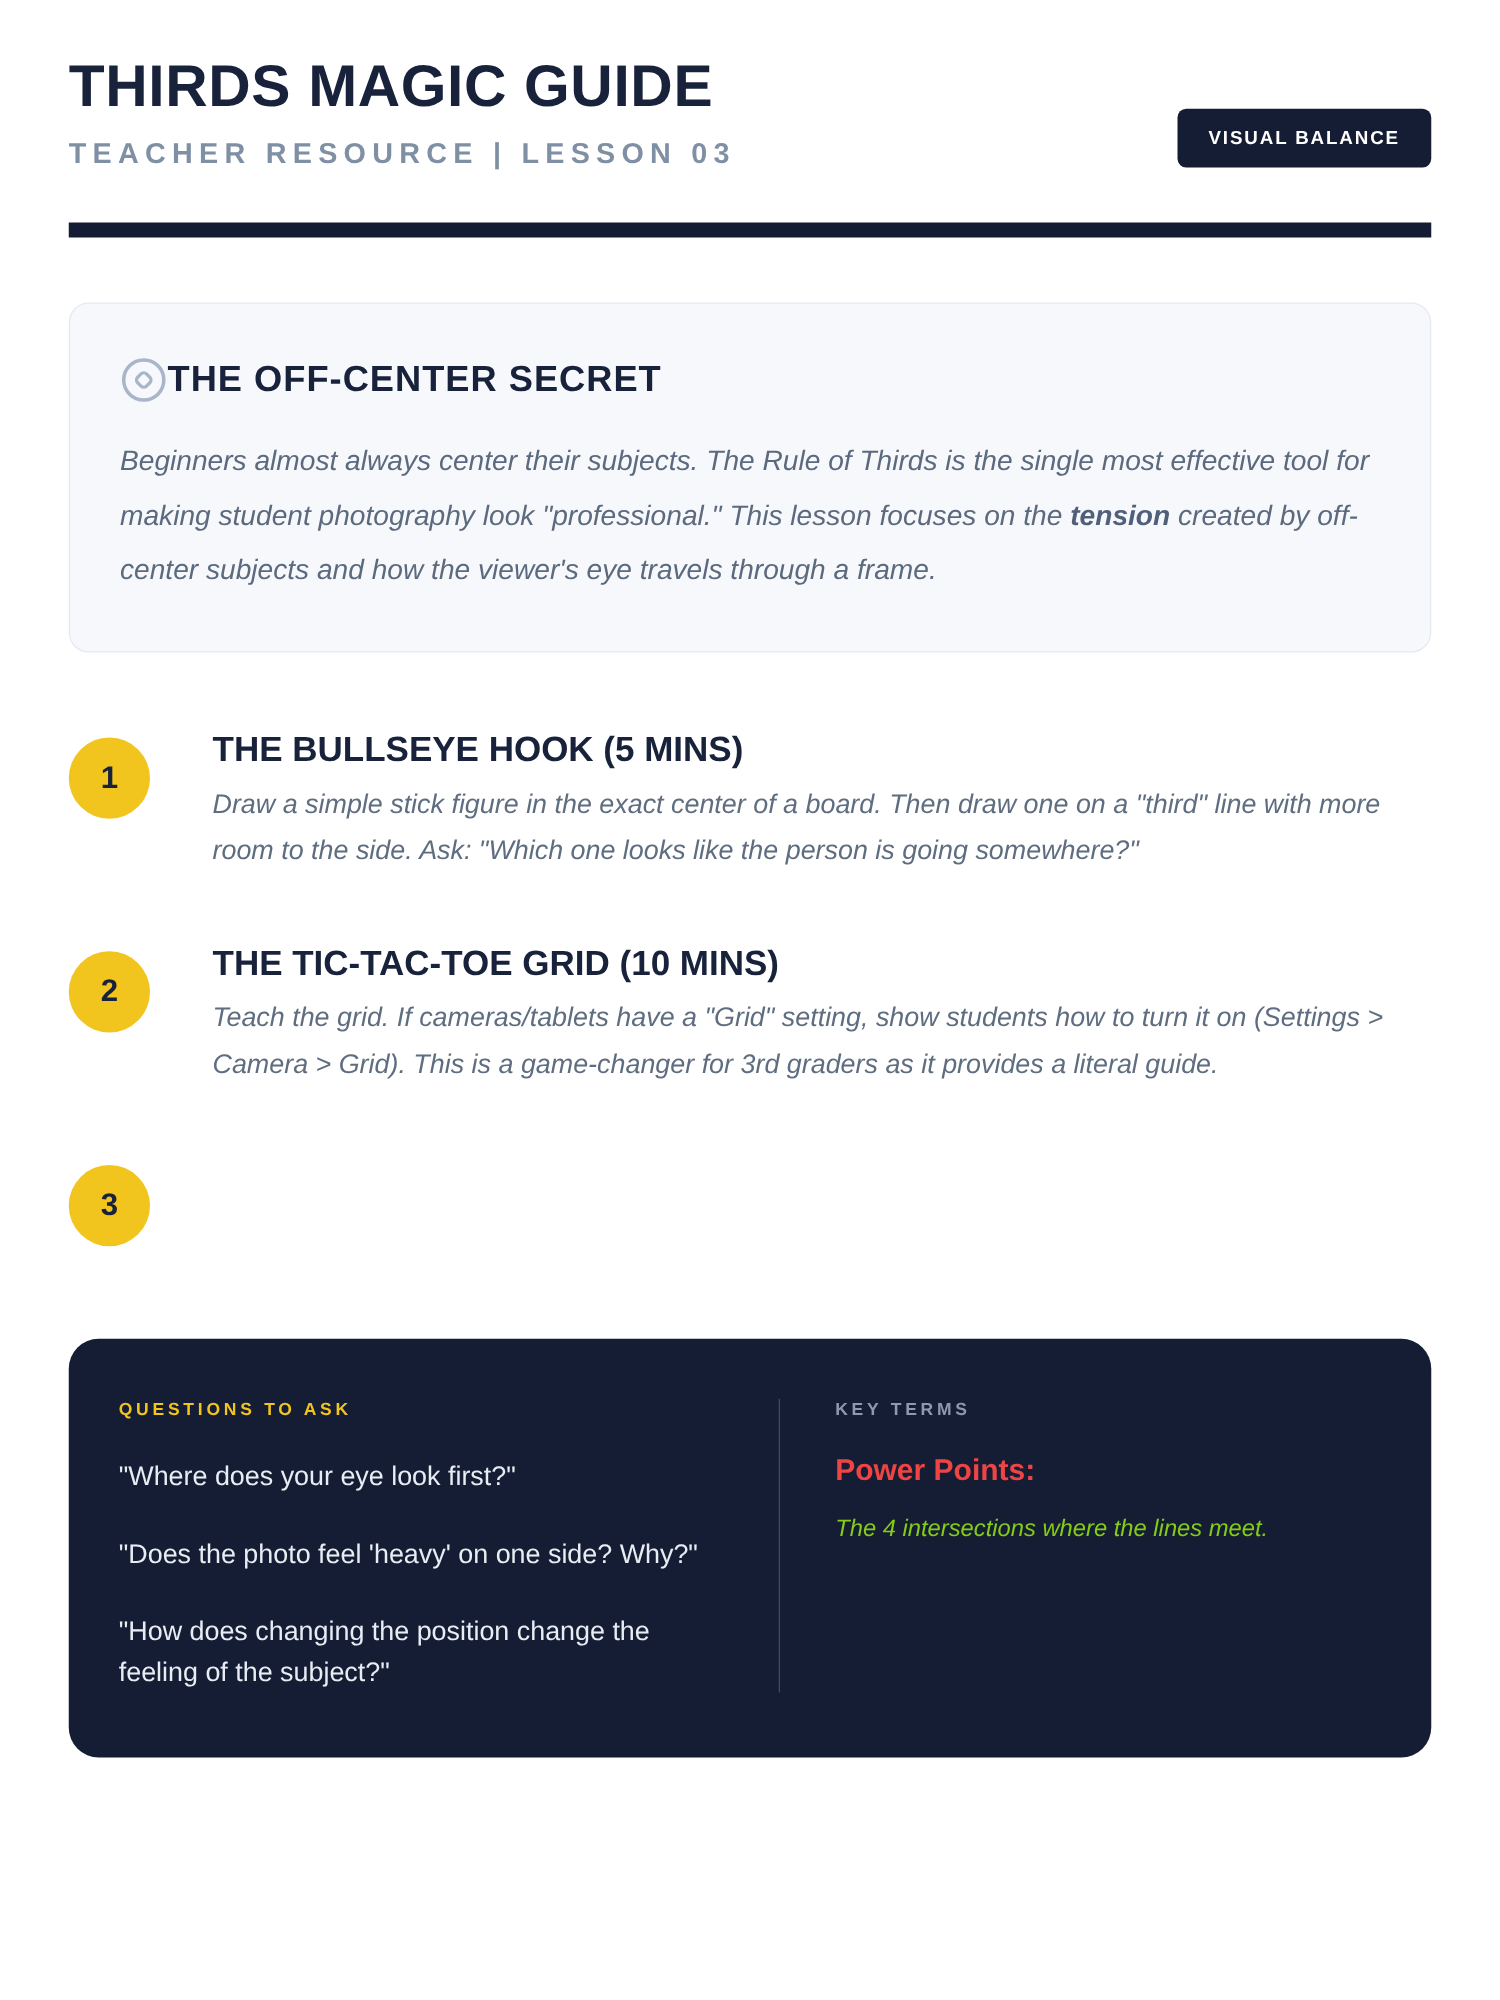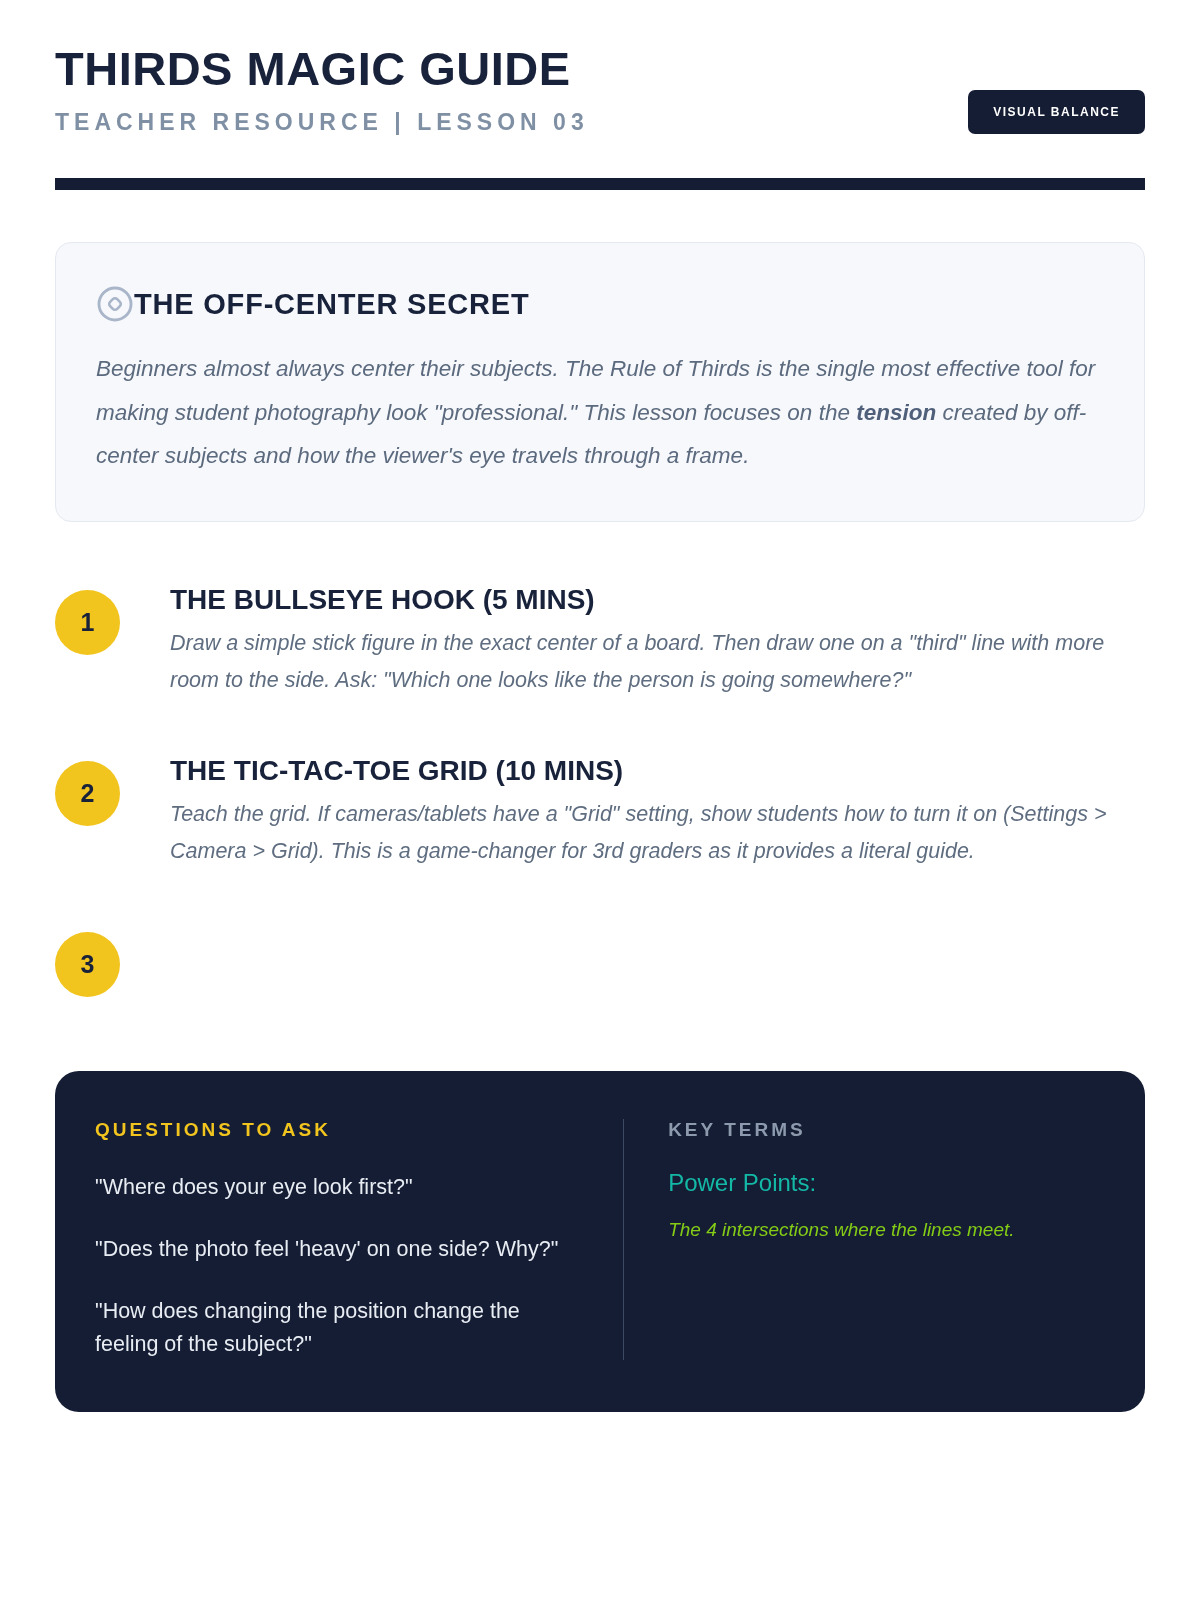--- a/index.html
+++ b/index.html
@@ -33,21 +33,21 @@
   .page-subtitle {
     margin-top: 16px;
     font-size: 23px;
     font-weight: 700;
     letter-spacing: 5px;
     color: #8090a4;
   }
   .topic-badge {
     background: #141d33;
     color: #ffffff;
-    font-size: 12px;
+    font-size: 15px;
     font-weight: 700;
     letter-spacing: 1.5px;
     padding: 15px 25px;
     border-radius: 7px;
     margin-bottom: 2px;
     white-space: nowrap;
   }
   .header-rule {
     margin-top: 42px;
     height: 12px;
@@ -130,38 +130,38 @@
   .fp-col-left {
     width: 52.5%;
     padding-right: 40px;
   }
   .fp-col-right {
     width: 47.5%;
     border-left: 1px solid #3d4a63;
     padding-left: 44px;
   }
   .fp-heading {
-    font-size: 19px;
+    font-size: 14px;
     font-weight: 800;
     letter-spacing: 3px;
   }
   .questions-heading { color: #f2c41e; }
   .key-terms-heading { color: #8d9aae; }
   .question-item {
     margin-top: 30px;
     font-size: 21.5px;
     line-height: 1.5;
     color: #e8ecf3;
     max-width: 480px;
   }
   .term-block { margin-top: 28px; }
   .term-name {
-    color: #14b8a6;
+    color: #ef4444;
     font-size: 24px;
-    font-weight: 400;
+    font-weight: 700;
   }
   .term-definition {
     margin-top: 14px;
     font-style: italic;
     font-size: 19px;
     line-height: 1.95;
     color: #84cc16;
     max-width: 420px;
   }
 </style>

